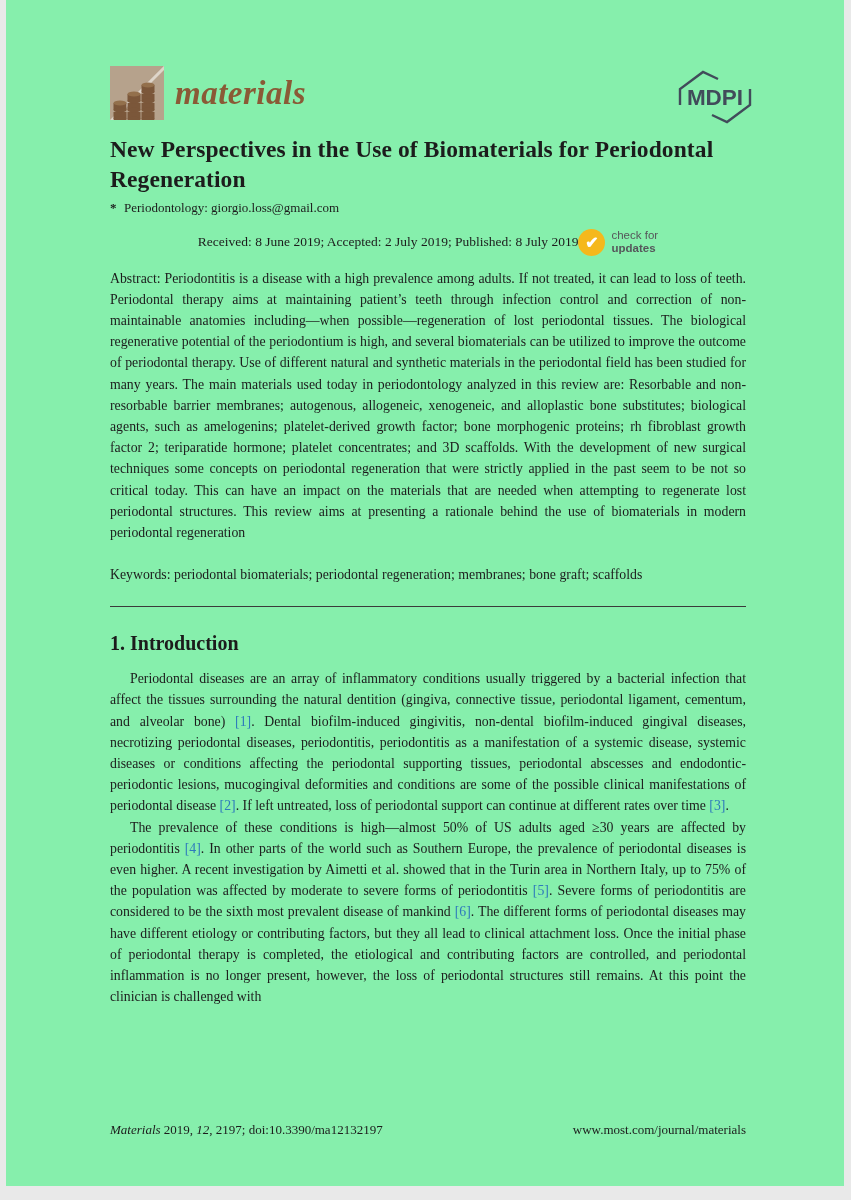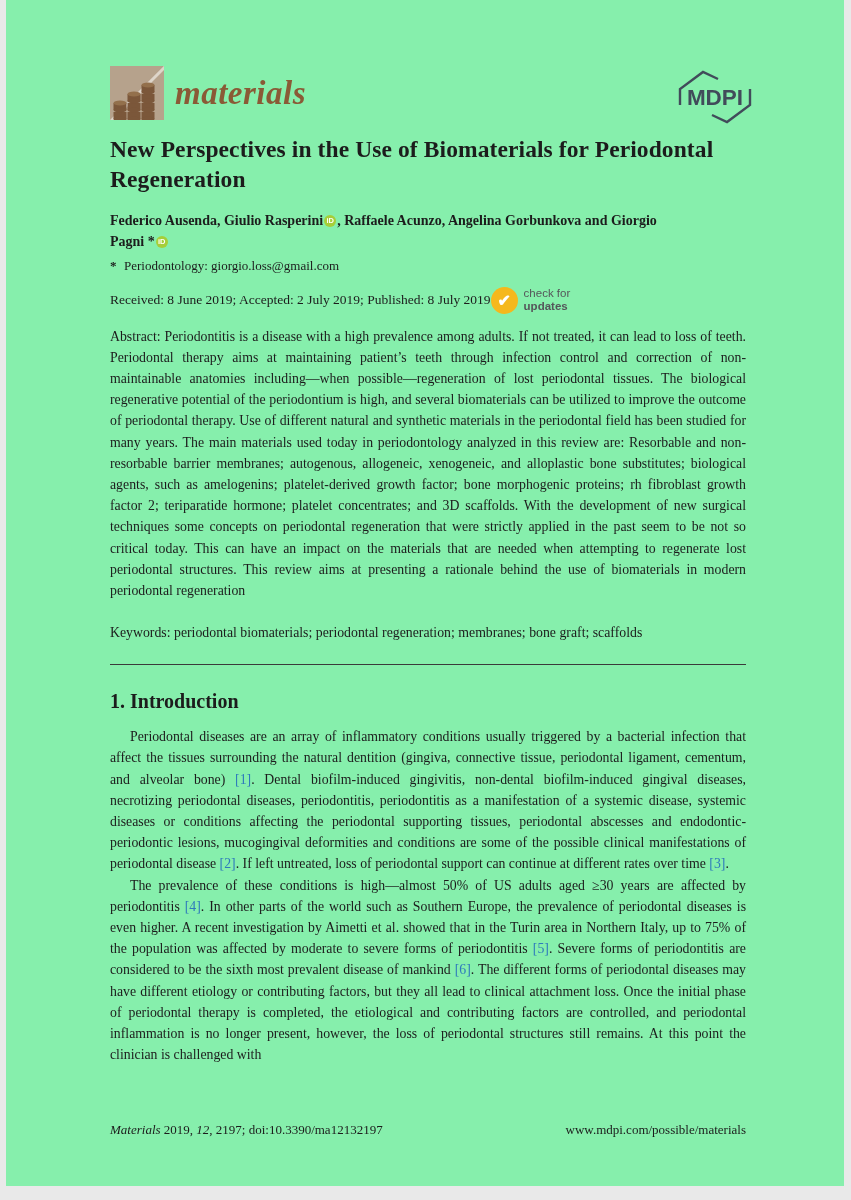--- a/index.html
+++ b/index.html
@@ -26,21 +26,21 @@
   .article-type{margin-top:16px;font-style:italic;font-size:13.5px;}
   .title{
     margin-top:4px;font-size:23.5px;font-weight:bold;line-height:30px;
     letter-spacing:.1px;max-width:640px;
   }
   .authors{margin-top:16px;font-size:14px;font-weight:bold;line-height:21px;max-width:575px;}
   .affil-block{margin-top:6px;font-size:13px;line-height:16.5px;}
   .affil{padding-left:14px;max-width:610px;}
   .corresp{margin-top:1px;padding-left:14px;position:relative;}
   .corresp .marker{position:absolute;left:0;top:0;font-weight:bold;}
-  .dates-row{margin-top:12px;display:flex;justify-content:flex-start;align-items:center;}
+  .dates-row{margin-top:12px;display:flex;justify-content:center;align-items:center;}
   .dates{font-size:13.5px;}
   
   .badge{display:flex;align-items:center;cursor:pointer;}
   .badge-circle{
     width:27px;height:27px;border-radius:50%;background:#f5b81c;
     color:#fff;font-size:16px;font-weight:bold;line-height:27px;text-align:center;
     font-family:"Liberation Sans",sans-serif;
   }
   .badge-text{margin-left:6px;font-family:"Liberation Sans",sans-serif;font-size:11.5px;
     color:#55565a;line-height:13px;}
@@ -114,21 +114,20 @@
             <path d="M6,37 L6,21 L29,4 L44,11"></path>
             <path d="M76,21 L76,37 L53,54 L38,47"></path>
           </g>
           <text x="41" y="37" text-anchor="middle" font-family="Liberation Sans, sans-serif" font-size="22.5" font-weight="bold" fill="#414b5a">MDPI</text>
         </svg>
       </div>
     </div>
 
     <h1 class="title" style="margin:4px 0 0 0;">New Perspectives in the Use of Biomaterials for Periodontal Regeneration</h1>
 
-    <div class="authors"><span class="seg">Federico Ausenda, Giulio Rasperini</span><span class="orcid-icon">iD</span><span class="seg">, Raffaele Acunzo, Angelina Gorbunkova and Giorgio Pagni *</span><span class="orcid-icon">iD</span></div>
 
     <div class="affil-block">
       <div class="corresp">
         <span class="marker">*</span><span>Periodontology: </span><span>giorgio.loss@gmail.com</span>
       </div>
     </div>
 
     <div class="dates-row">
       <div class="dates">Received: 8 June 2019; Accepted: 2 July 2019; Published: 8 July 2019</div>
       <div class="badge">
@@ -145,15 +144,15 @@
 
     <hr class="rule">
 
     <div class="sec-heading">1. Introduction</div>
     <p class="para first"><span class="seg">Periodontal diseases are an array of inflammatory conditions usually triggered by a bacterial infection that affect the tissues surrounding the natural dentition (gingiva, connective tissue, periodontal ligament, cementum, and alveolar bone) </span><span class="cite">[1]</span><span class="seg">. Dental biofilm-induced gingivitis, non-dental biofilm-induced gingival diseases, necrotizing periodontal diseases, periodontitis, periodontitis as a manifestation of a systemic disease, systemic diseases or conditions affecting the periodontal supporting tissues, periodontal abscesses and endodontic-periodontic lesions, mucogingival deformities and conditions are some of the possible clinical manifestations of periodontal disease </span><span class="cite">[2]</span><span class="seg">. If left untreated, loss of periodontal support can continue at different rates over time </span><span class="cite">[3]</span><span class="seg">.</span></p>
     <p class="para"><span class="seg">The prevalence of these conditions is high—almost 50% of US adults aged ≥30 years are affected by periodontitis </span><span class="cite">[4]</span><span class="seg">. In other parts of the world such as Southern Europe, the prevalence of periodontal diseases is even higher.  A recent investigation by Aimetti et al.  showed that in the Turin area in Northern Italy, up to 75% of the population was affected by moderate to severe forms of periodontitis </span><span class="cite">[5]</span><span class="seg">. Severe forms of periodontitis are considered to be the sixth most prevalent disease of mankind </span><span class="cite">[6]</span><span class="seg">. The different forms of periodontal diseases may have different etiology or contributing factors, but they all lead to clinical attachment loss. Once the initial phase of periodontal therapy is completed, the etiological and contributing factors are controlled, and periodontal inflammation is no longer present, however, the loss of periodontal structures still remains. At this point the clinician is challenged with</span></p>
   </div>
 
   <div class="footer">
     <div><i class="seg">Materials </i><b class="seg">2019</b><span class="seg">, </span><i class="seg">12</i><span class="seg">, 2197; doi:10.3390/ma12132197</span></div>
-    <a>www.mdpi.com/possible/materials</a>
+    <a>www.most.com/journal/materials</a>
   </div>
 </div>
 
 </body></html>

